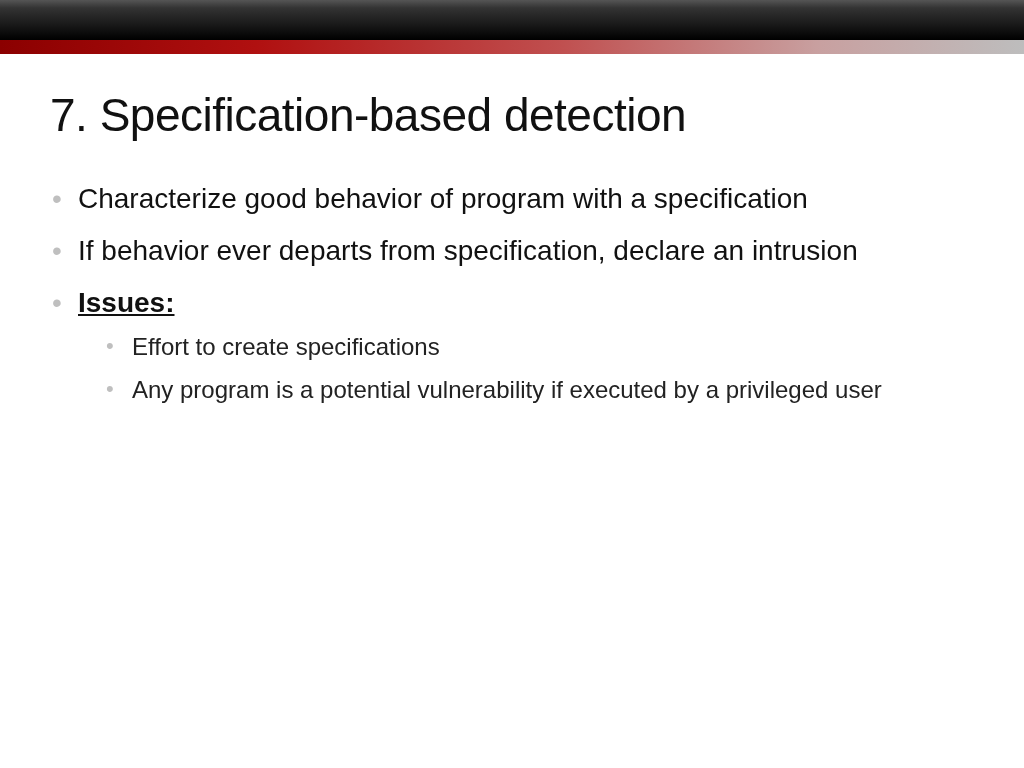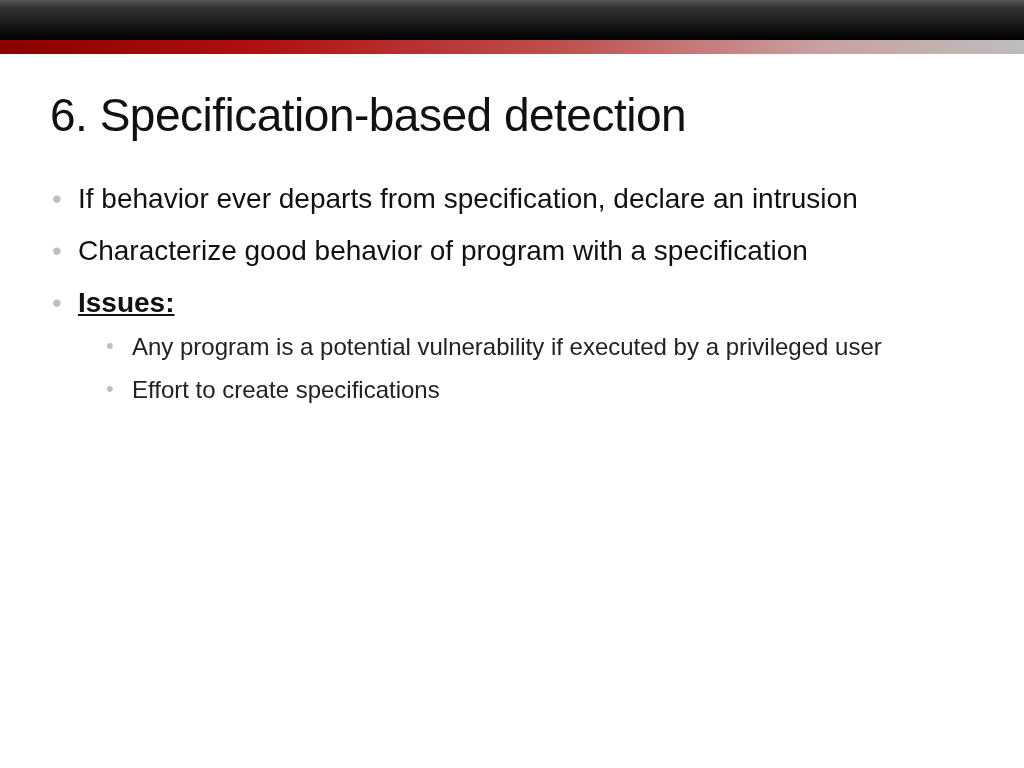--- a/index.html
+++ b/index.html
@@ -61,25 +61,25 @@
     }
     .bold { font-weight: 700; text-decoration: underline; }
   </style>
 </head>
 <body>
 
 <div class="top-bar-dark"></div>
 <div class="top-bar-red"></div>
 
 <div class="content">
-  <h1 class="title">6. Specification-based detection</h1>
+  <h1 class="title">7. Specification-based detection</h1>
   <ul class="main">
+    <li>Characterize good behavior of program with a specification</li>
     <li>If behavior ever departs from specification, declare an intrusion</li>
-    <li>Characterize good behavior of program with a specification</li>
     <li>
       <span class="bold">Issues:</span>
       <ul class="sub">
+        <li>Effort to create specifications</li>
         <li>Any program is a potential vulnerability if executed by a privileged user</li>
-        <li>Effort to create specifications</li>
       </ul>
     </li>
   </ul>
 </div>
 
 </body></html>

